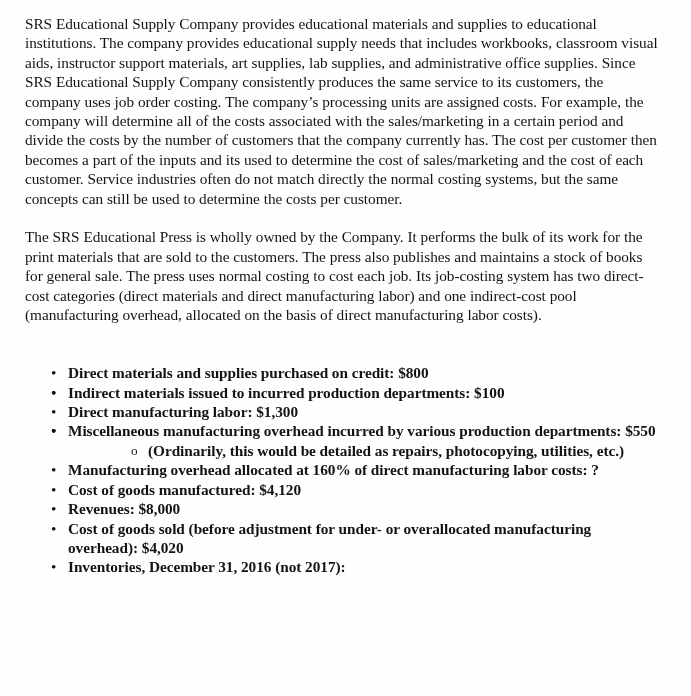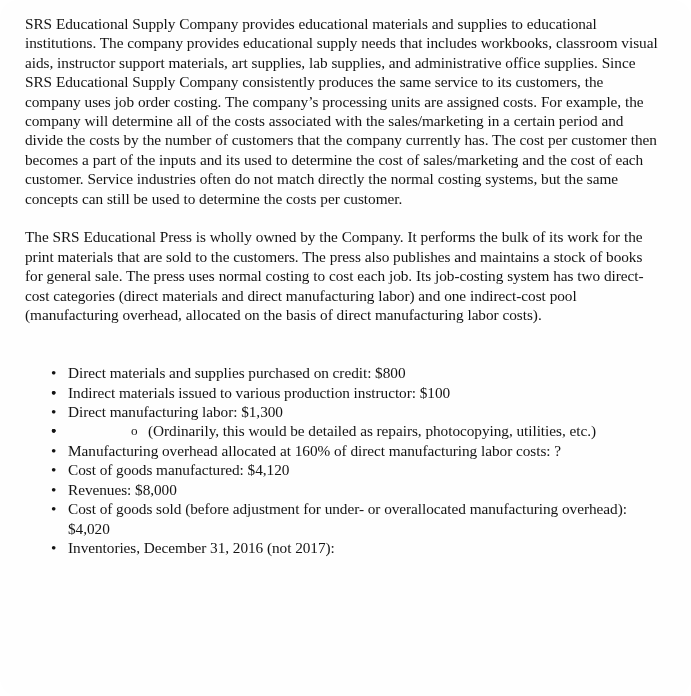--- a/index.html
+++ b/index.html
@@ -69,21 +69,21 @@
     left: 63px;
     top: 0;
     font-size: 13.2px;
     line-height: 19.8px;
   }
   ul.sublist {
     list-style: none;
     margin: 0;
     padding: 0;
   }
-  .bullet-text { display: inline; }
+  .bullet-text { display: inline; font-weight: bold; }
 </style>
 </head>
 <body>
 
 <div id="page">
 
   <p class="para">SRS Educational Supply Company provides educational materials and supplies to educational institutions. The company provides educational supply needs that includes workbooks, classroom visual aids, instructor support materials, art supplies, lab supplies, and administrative office supplies. Since SRS Educational Supply Company consistently produces the same service to its customers, the company uses job order costing. The company’s processing units are assigned costs. For example, the company will determine all of the costs associated with the sales/marketing in a certain period and divide the costs by the number of customers that the company currently has. The cost per customer then becomes a part of the inputs and its used to determine the cost of sales/marketing and the cost of each customer. Service industries often do not match directly the normal costing systems, but the same concepts can still be used to determine the costs per customer.</p>
 
   <div class="spacer"></div>
 
@@ -100,38 +100,39 @@
       <span class="bullet-mark">•</span>
       <span class="bullet-text">Direct materials and supplies purchased on credit: $800</span>
     </li>
 
     <li class="bullet-item">
       <span class="bullet-mark">•</span>
     </li>
 
     <li class="bullet-item">
       <span class="bullet-mark">•</span>
-      <span class="bullet-text">Indirect materials issued to various production instructor: $100</span>
+      <span class="bullet-text">Indirect materials issued to incurred production departments: $100</span>
     </li>
 
     <li class="bullet-item">
       <span class="bullet-mark">•</span>
       <span class="bullet-text">Direct manufacturing labor: $1,300</span>
     </li>
 
     <li class="bullet-item">
       <span class="bullet-mark">•</span>
     </li>
 
     <li class="bullet-item">
       <span class="bullet-mark">•</span>
     </li>
 
     <li class="bullet-item">
       <span class="bullet-mark">•</span>
+      <span class="bullet-text">Miscellaneous manufacturing overhead incurred by various production departments: $550</span>
       <ul class="sublist">
         <li class="sub-item">
           <span class="sub-mark">o</span>
           <span class="bullet-text">(Ordinarily, this would be detailed as repairs, photocopying, utilities, etc.)</span>
         </li>
       </ul>
     </li>
 
     <li class="bullet-item">
       <span class="bullet-mark">•</span>

